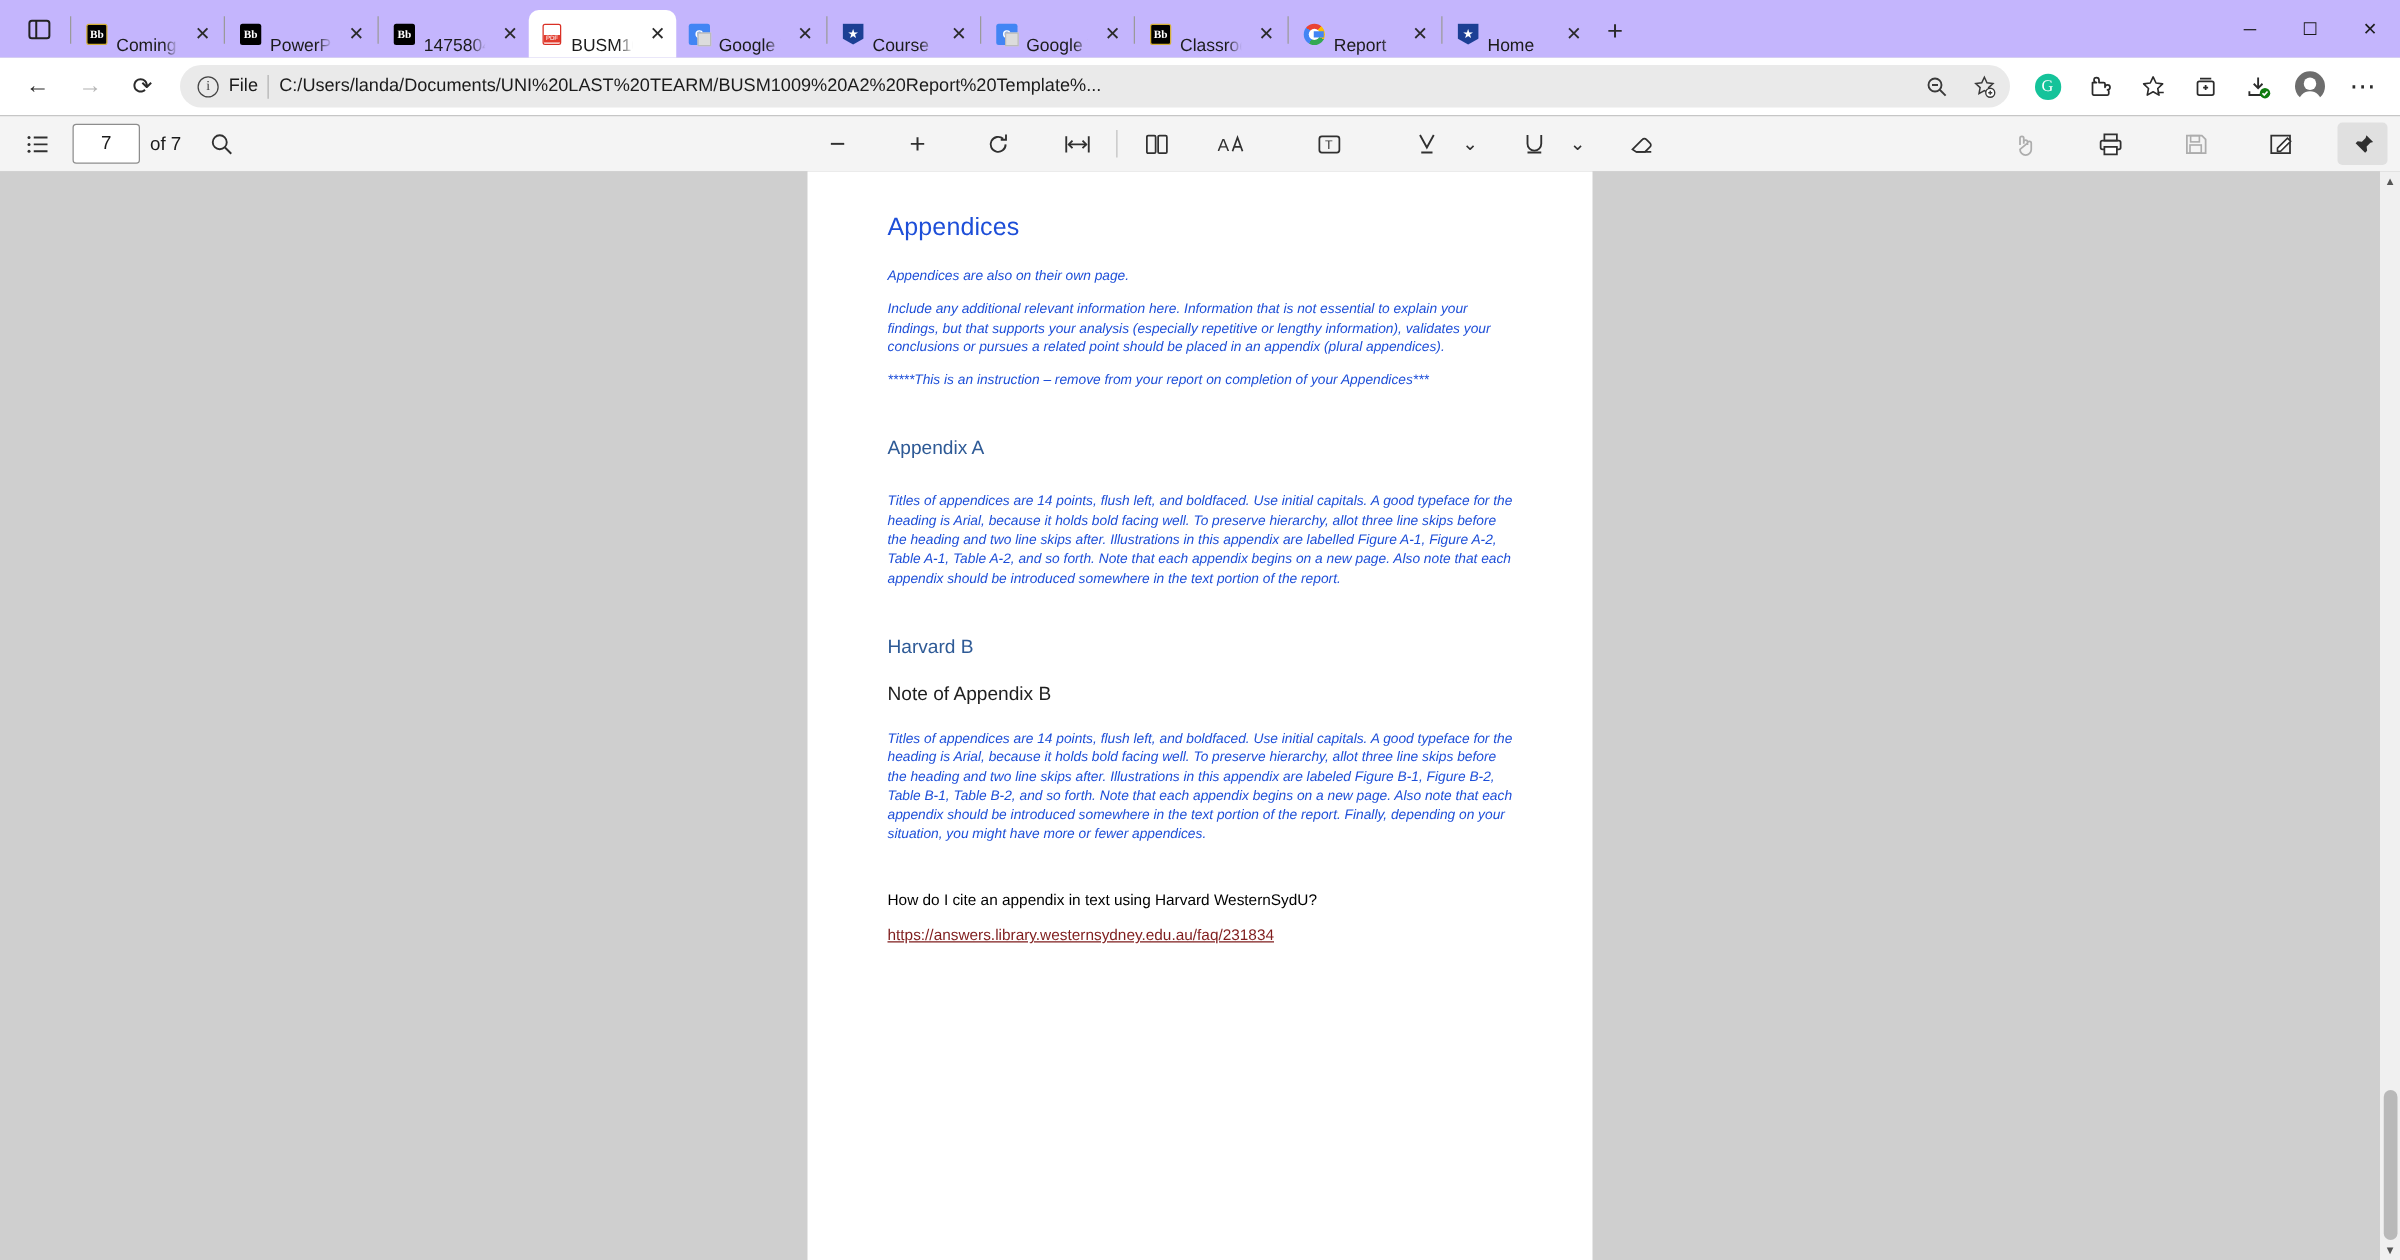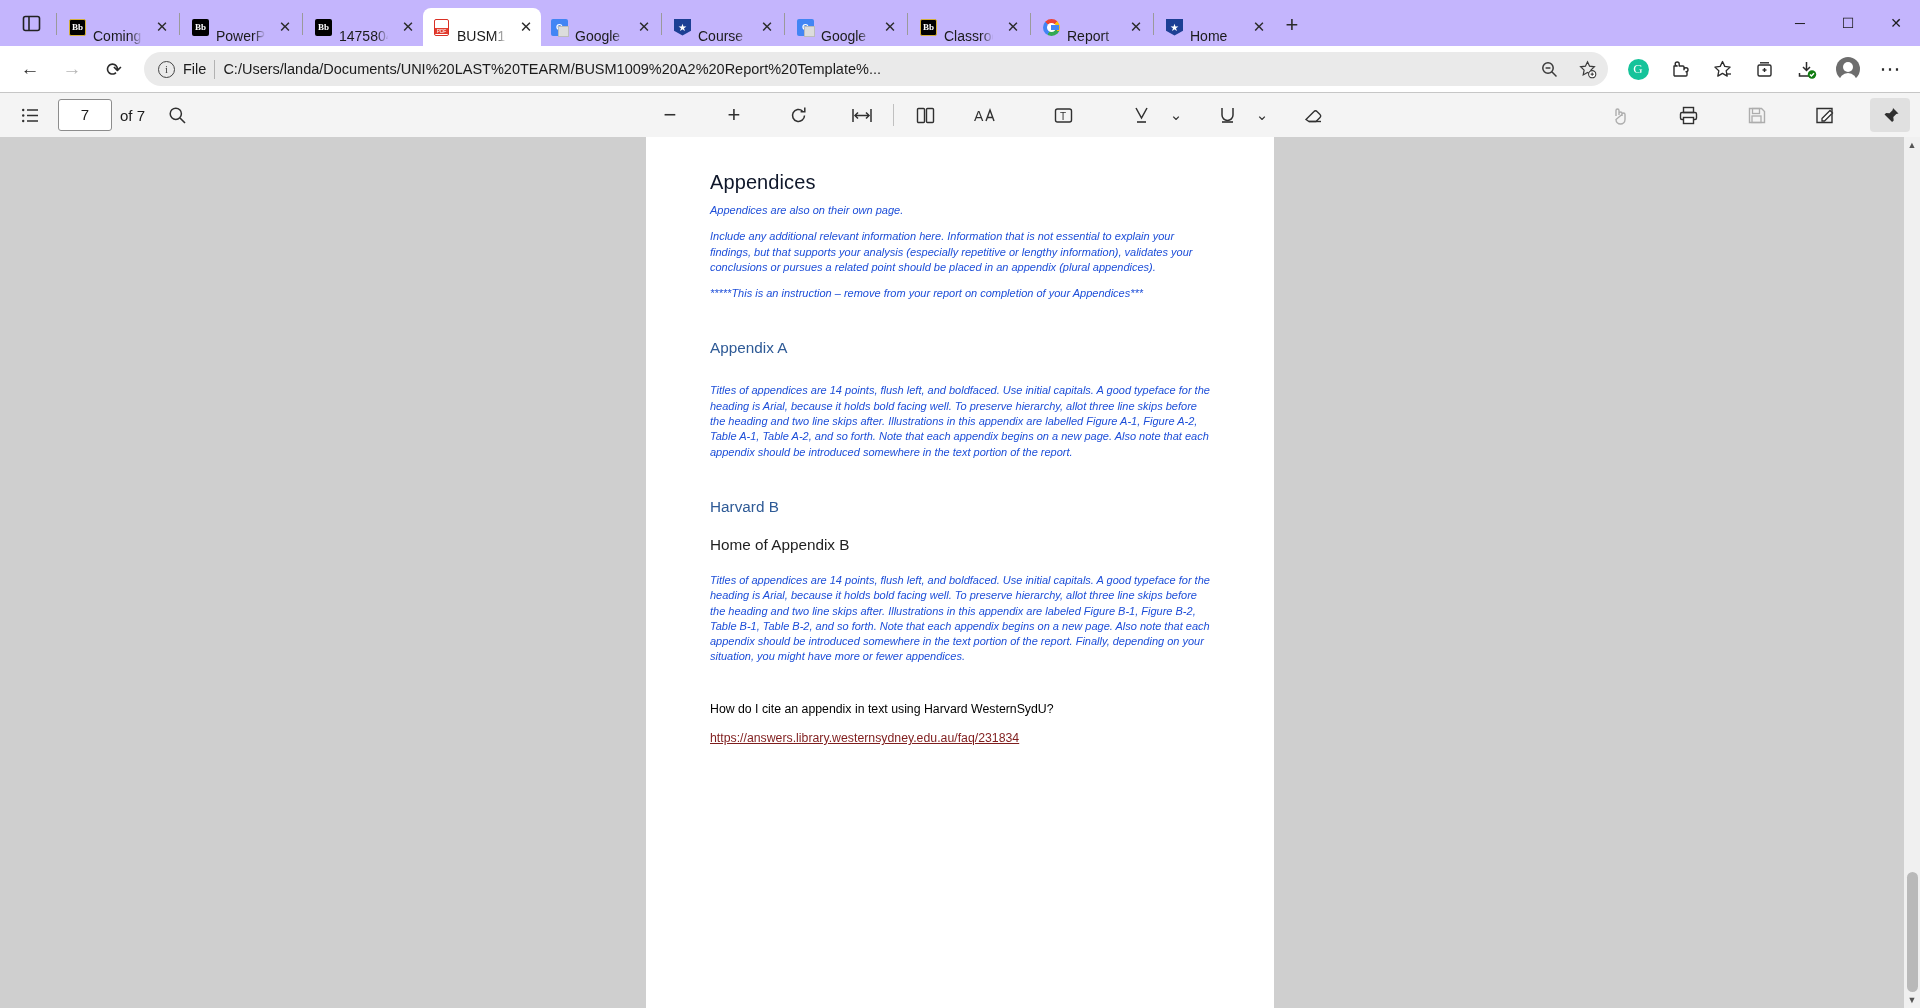--- a/index.html
+++ b/index.html
@@ -137,22 +137,22 @@
   .viewer {
     height: calc(1008px - 46px - 46px - 45px);
     background: #cfcfcf; display: flex; justify-content: center;
     position: relative; overflow: hidden;
   }
   .page {
     width: 628px; background: #ffffff; margin-top: 0;
     padding: 34px 60px 0 64px; position: relative;
   }
   .doc-h1 {
-    font-size: 20px; color: #0f172a; font-weight: normal;
-    letter-spacing: .1px; margin-bottom: 9px;
+    font-size: 20px; color: #1d4ed8; font-weight: normal;
+    letter-spacing: .1px; margin-bottom: 20px;
   }
   .red {
     color: #1d4ed8; font-style: italic; font-size: 11px; line-height: 15.3px;
     margin-bottom: 11px;
   }
   .doc-h2 {
     font-size: 15.3px; color: #2e5a96; font-weight: normal; line-height: 19px;
   }
   .doc-h2-dark {
     font-size: 15.3px; color: #1f1f1f; font-weight: normal; line-height: 19px;
@@ -470,21 +470,21 @@
     <div class="red">*****This is an instruction – remove from your report on completion of your Appendices***</div>
 
     <div class="sp-lg"></div>
     <div class="doc-h2">Appendix A</div>
     <div class="sp-lg"></div>
     <div class="red">Titles of appendices are 14 points, flush left, and boldfaced. Use initial capitals. A good typeface for the heading is Arial, because it holds bold facing well. To preserve hierarchy, allot three line skips before the heading and two line skips after. Illustrations in this appendix are labelled Figure A-1, Figure A-2, Table A-1, Table A-2, and so forth. Note that each appendix begins on a new page. Also note that each appendix should be introduced somewhere in the text portion of the report.</div>
 
     <div class="sp-lg"></div>
     <div class="doc-h2">Harvard B</div>
     <div class="sp-md"></div>
-    <div class="doc-h2-dark">Home of Appendix B</div>
+    <div class="doc-h2-dark">Note of Appendix B</div>
     <div class="sp-md"></div>
     <div class="red">Titles of appendices are 14 points, flush left, and boldfaced. Use initial capitals. A good typeface for the heading is Arial, because it holds bold facing well. To preserve hierarchy, allot three line skips before the heading and two line skips after. Illustrations in this appendix are labeled Figure B-1, Figure B-2, Table B-1, Table B-2, and so forth. Note that each appendix begins on a new page. Also note that each appendix should be introduced somewhere in the text portion of the report. Finally, depending on your situation, you might have more or fewer appendices.</div>
 
     <div class="sp-lg"></div>
     <div class="red-plain">How do I cite an appendix in text using Harvard WesternSydU?</div>
     <div class="sp-sm"></div>
     <a class="link" href="#">https://answers.library.westernsydney.edu.au/faq/231834</a>
   </div>
 
   <div class="scrollbar">

